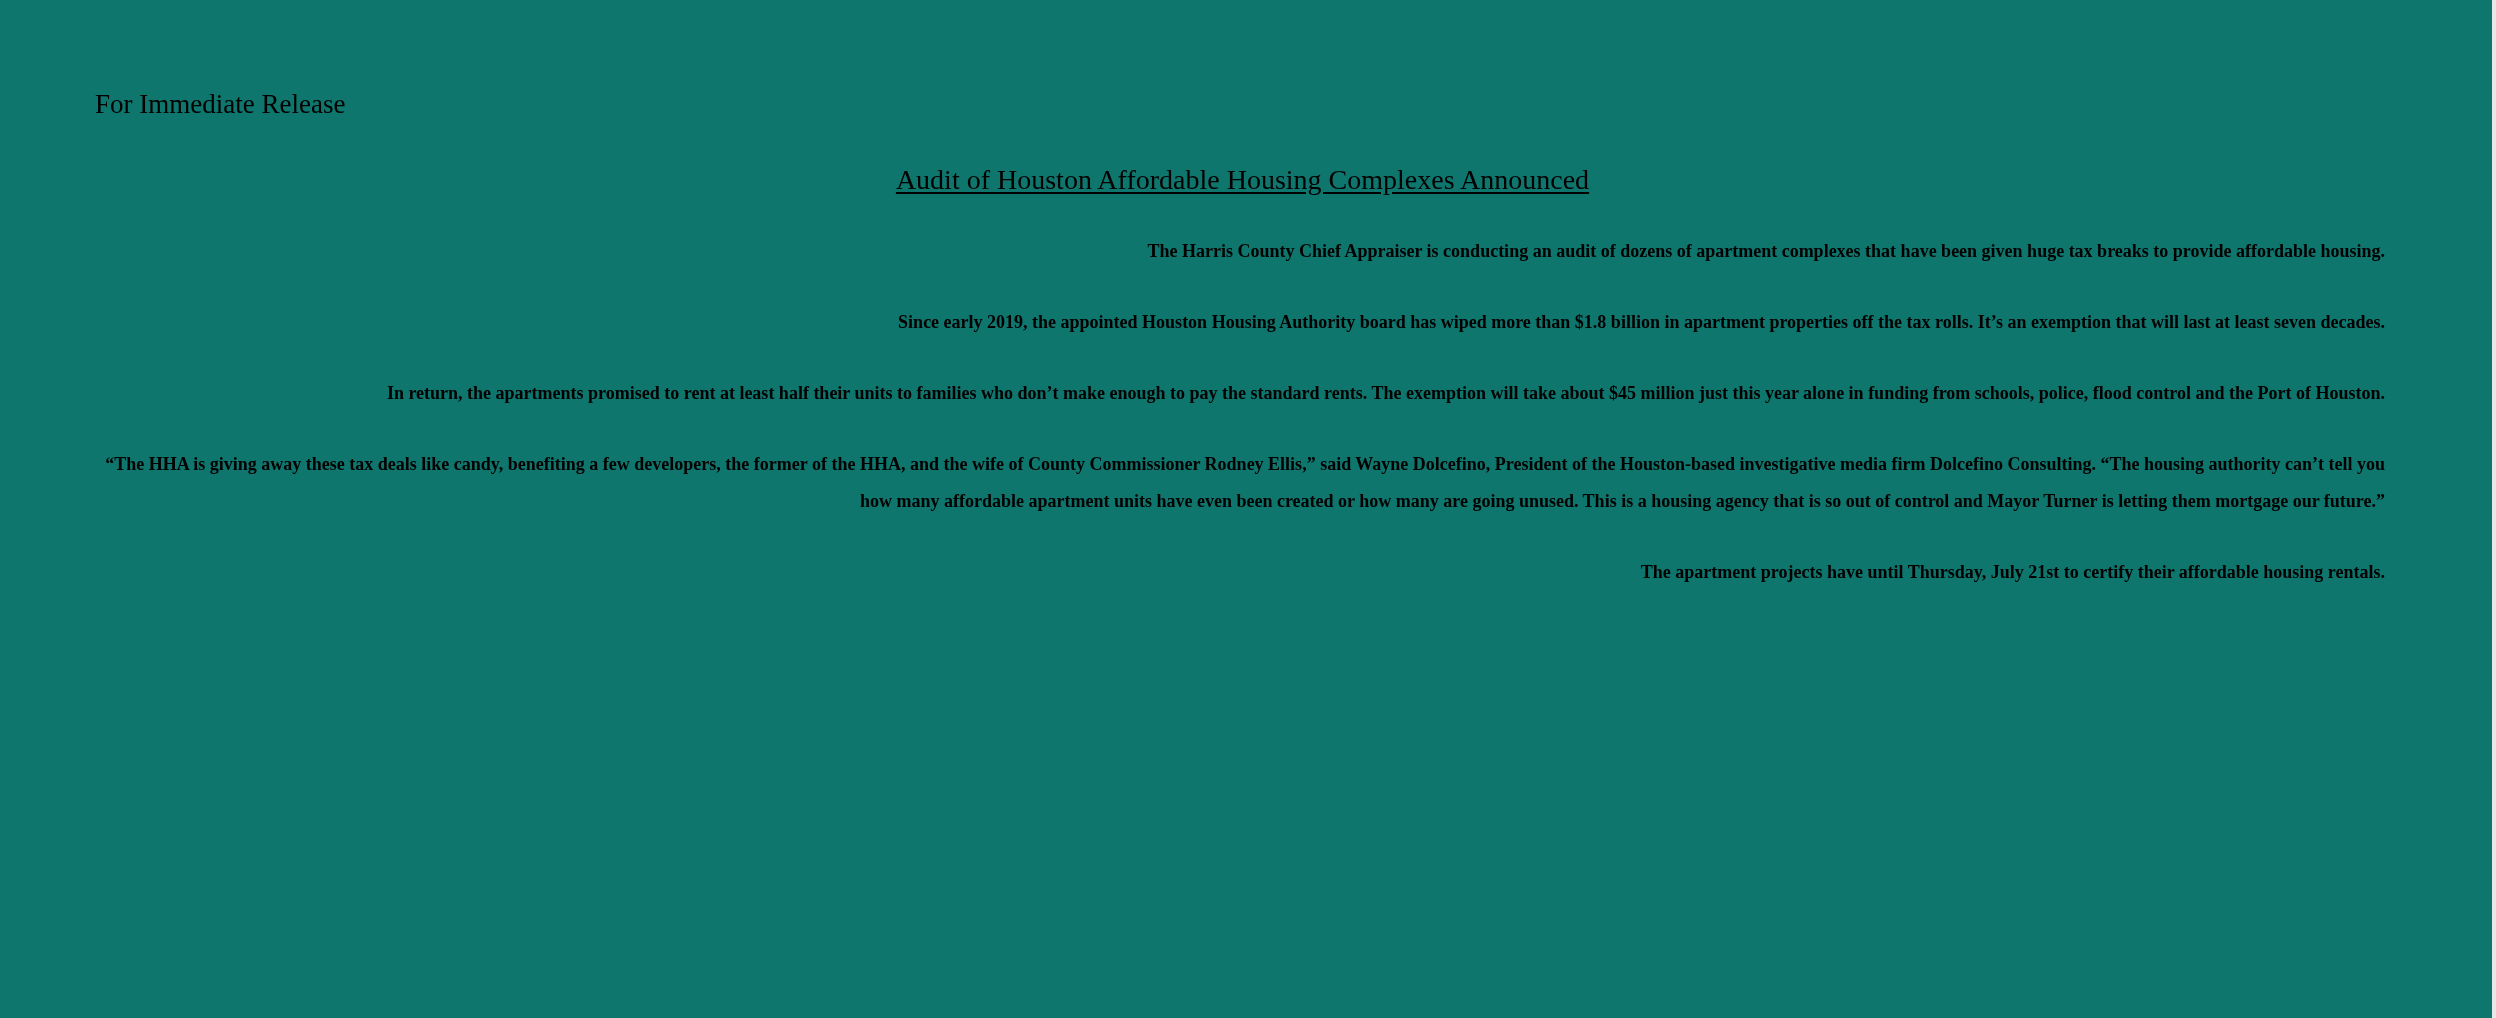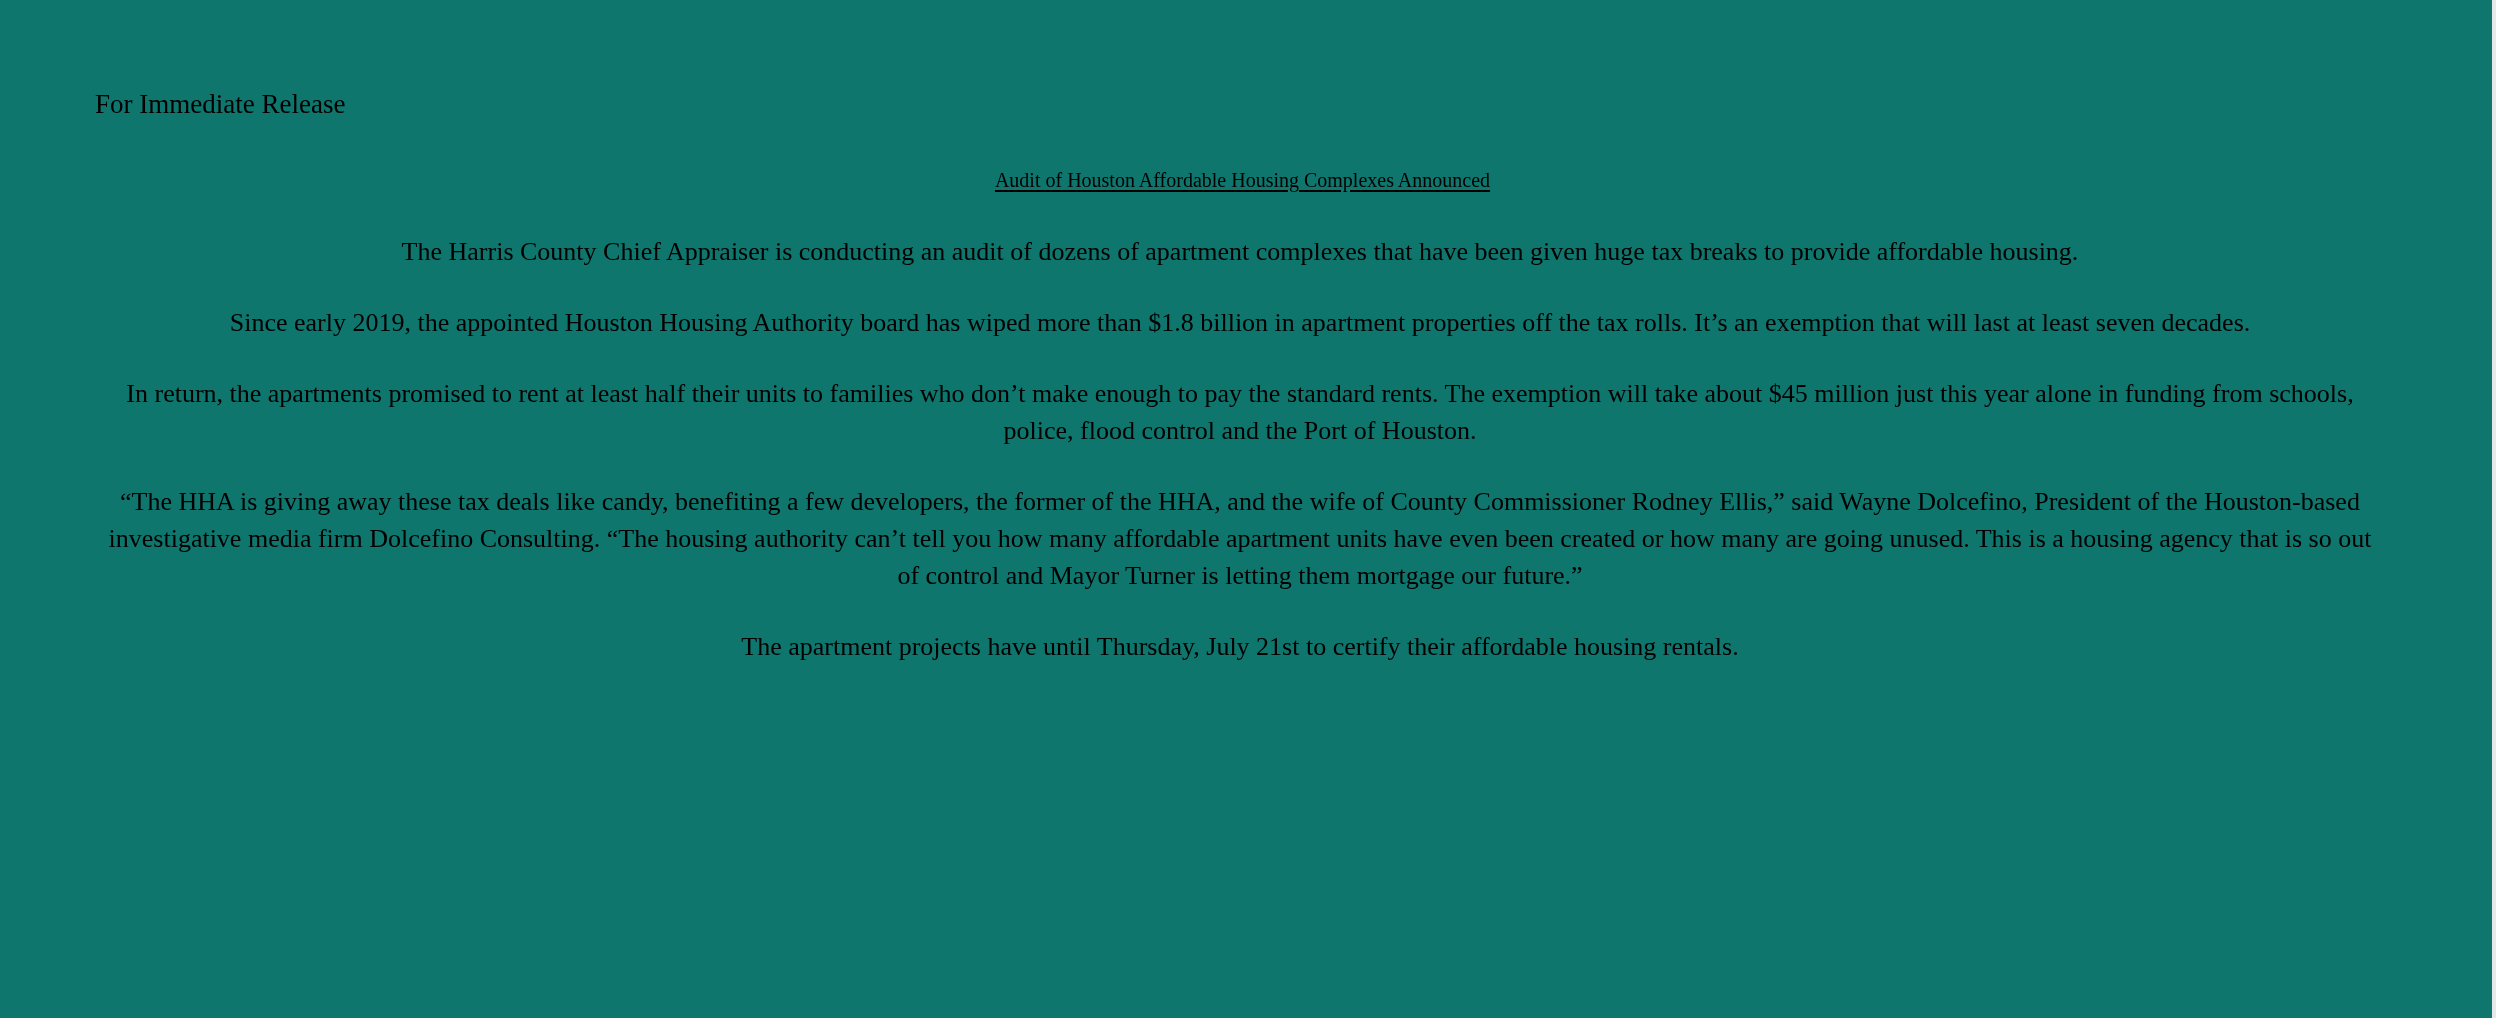--- a/index.html
+++ b/index.html
@@ -43,34 +43,35 @@
   .release-header div {
     white-space: nowrap;
   }
   .doc-title-wrap {
     margin-top: 40px;
     width: 2295px;
     text-align: center;
   }
   .doc-title {
     display: inline-block;
-    font-size: 20px;
+    font-size: 28px;
     line-height: 34px;
     text-decoration: underline;
     text-underline-offset: 3px;
   }
   .body-copy {
     margin-top: 36px;
   }
   .body-copy p {
     margin: 0 0 34px 0;
-    font-size: 26px;
+    font-size: 18px;
     line-height: 37px;
-    text-align: center;
+    text-align: right;
     width: 2290px;
+    font-weight: bold;
   }
   .body-copy p:last-child {
     margin-bottom: 18px;
   }
 </style>
 </head>
 <body>
 
 <div class="page">
 

